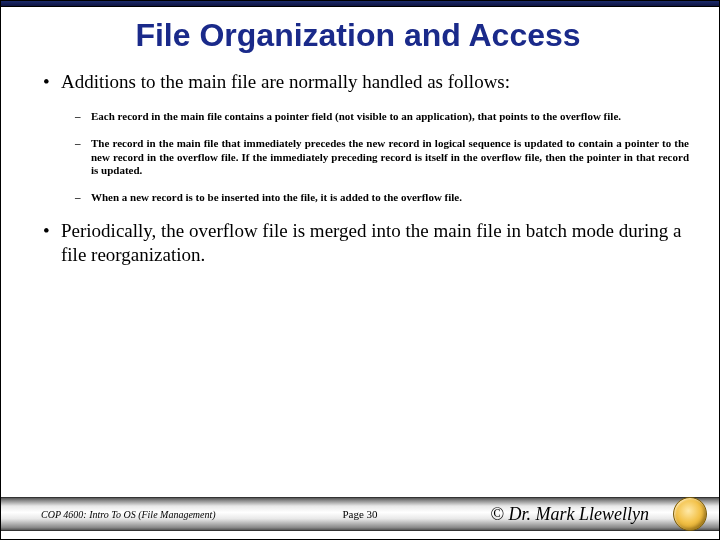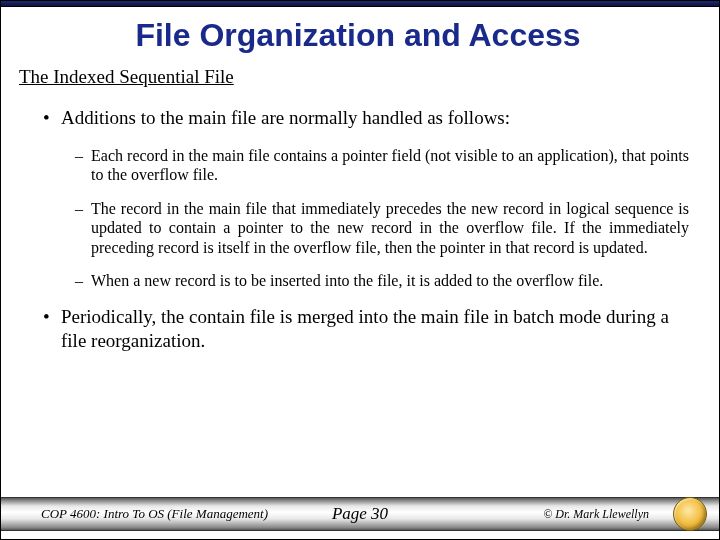--- a/index.html
+++ b/index.html
@@ -47,24 +47,25 @@
     position: absolute; left: 0; top: 0;
     font-size: 19px;
   }
   ul.sub {
     list-style: none;
     padding: 6px 0 0 14px;
   }
   ul.sub > li {
     position: relative;
     padding-left: 16px;
-    font-size: 16px;
+    font-size: 11px;
     margin: 10px 0 14px 0;
     text-align: justify;
     line-height: 1.22;
+    font-weight: bold;
   }
   ul.sub > li::before {
     content: "–";
     position: absolute; left: 0; top: 0;
   }
   .footer-wrap {
     margin-top: auto;
   }
   .footer-bar {
     height: 34px;
@@ -72,33 +73,32 @@
       #565656 0%, #8a8a8a 8%, #e8e8e8 25%, #ffffff 45%,
       #e8e8e8 65%, #8a8a8a 92%, #565656 100%);
     border-top: 1px solid #333;
     border-bottom: 1px solid #333;
     display: flex; align-items: center;
     padding: 0 70px 0 40px;
     position: relative;
   }
   .footer-left {
     font-style: italic;
-    font-size: 13px;
+    font-size: 10px;
     color: #000;
     flex: 0 0 auto;
   }
   .footer-center {
-    font-style: italic;
-    font-size: 17px;
+    font-size: 11px;
     position: absolute;
     left: 50%; transform: translateX(-50%);
   }
   .footer-right {
     font-style: italic;
-    font-size: 12px;
+    font-size: 18px;
     margin-left: auto;
   }
   .logo {
     position: absolute;
     right: 12px; top: 50%; transform: translateY(-50%);
     width: 34px; height: 34px;
     border-radius: 50%;
     background: radial-gradient(circle at 45% 40%, #ffe9a8 0%, #f3c24a 45%, #cf9a1f 80%, #8a6a10 100%);
     border: 1px solid #7a5c0a;
     box-shadow: inset 1px 1px 2px rgba(255,255,255,0.6), inset -2px -2px 3px rgba(0,0,0,0.25);
@@ -106,34 +106,33 @@
   .bottom-gap { height: 8px; }
 </style>
 </head>
 <body>
 
 <div class="slide">
   <div class="top-stripe"></div>
 
   <h1 class="title">File Organization and Access</h1>
 
-  <div class="subtitle">The Indexed Sequential File</div>
 
   <div class="content">
     <ul class="bullets">
       <li>
         <span>Additions to the main file are normally handled as follows:</span>
         <ul class="sub">
           <li>Each record in the main file contains a pointer field (not visible to an application), that points to the overflow file.</li>
           <li>The record in the main file that immediately precedes the new record in logical sequence is updated to contain a pointer to the new record in the overflow file.  If the immediately preceding record is itself in the overflow file, then the pointer in that record is updated.</li>
           <li>When a new record is to be inserted into the file, it is added to the overflow file.</li>
         </ul>
       </li>
       <li>
-        <span>Periodically, the contain file is merged into the main file in batch mode during a file reorganization.</span>
+        <span>Periodically, the overflow file is merged into the main file in batch mode during a file reorganization.</span>
       </li>
     </ul>
   </div>
 
   <div class="footer-wrap">
     <div class="footer-bar">
       <span class="footer-left">COP 4600: Intro To OS  (File Management)</span>
       <span class="footer-center">Page 30</span>
       <span class="footer-right">© Dr. Mark Llewellyn</span>
       <div class="logo"></div>

